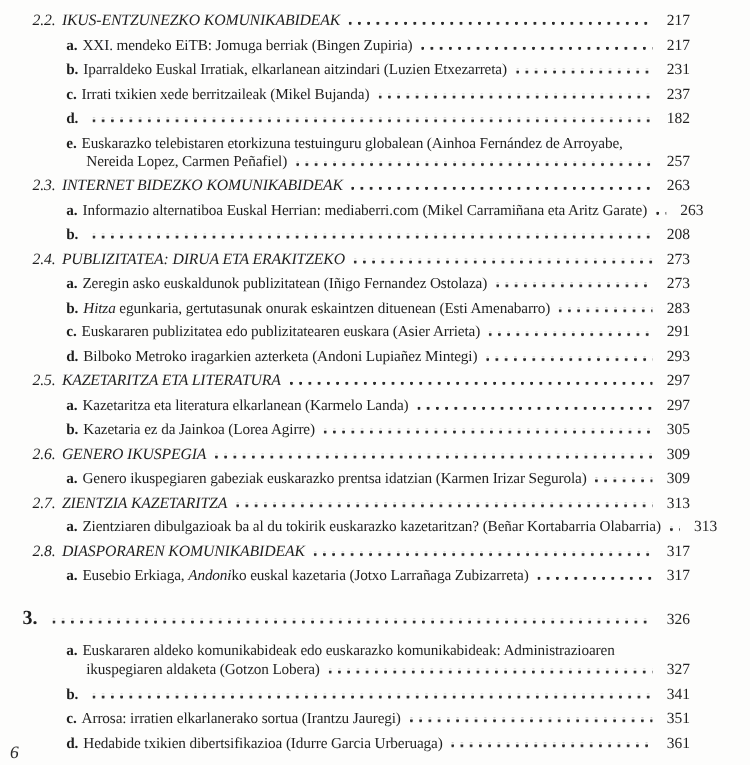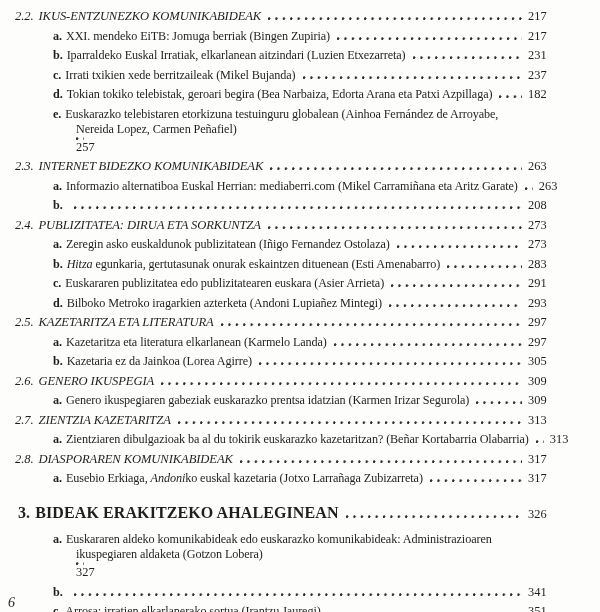--- a/index.html
+++ b/index.html
@@ -16,23 +16,23 @@
   .toc-list{width:100%;}
   .row{
     display:flex;
     align-items:baseline;
     font-size:12.2px;
     line-height:14px;
     margin-bottom:5.5px;
     white-space:nowrap;
     letter-spacing:-0.1px;
   }
-  .row.section{padding-left:15px;font-style:italic;font-size:12.6px;}
+  .row.section{padding-left:26px;font-style:italic;font-size:12.6px;}
   .row.entry{padding-left:53px;}
-  .row.cont{padding-left:69px;flex-direction:column;}
+  .row.cont{padding-left:69px;}
   .row.chapter{
     padding-left:18px;
     font-weight:bold;
     font-size:16px;
     line-height:18px;
     margin-top:19px;
     margin-bottom:9px;
     letter-spacing:0.1px;
   }
   .row.tight{margin-bottom:1px;}
@@ -47,21 +47,21 @@
     background-image:radial-gradient(circle at 1.1px 2.6px, #2b2b2b 1.05px, rgba(0,0,0,0) 1.45px);
     background-size:7.4px 4px;
     background-repeat:repeat-x;
     background-position:left bottom;
   }
   .page-num{
     font-style:normal;
     font-weight:normal;
     font-size:12.4px;
     letter-spacing:0;
-    text-align:left;
+    text-align:right;
     min-width:24px;
     flex:0 0 auto;
   }
   .folio{
     position:absolute;
     left:8px;
     top:595px;
     font-size:14px;
     font-style:italic;
     color:#2a2a2a;
@@ -91,21 +91,20 @@
         <span class="page-num">231</span>
       </div>
       <div class="row entry">
         <span class="prefix">c.</span>
         <span class="txt"><span>Irrati txikien xede berritzaileak (Mikel Bujanda)</span></span>
         <span class="leader"></span>
         <span class="page-num">237</span>
       </div>
       <div class="row entry">
         <span class="prefix">d.</span>
-        <span class="txt"><span>Tokian tokiko telebistak, geroari begira (Bea Narbaiza, Edorta Arana eta Patxi Azpillaga)</span></span>
         <span class="leader"></span>
         <span class="page-num">182</span>
       </div>
       <div class="row entry tight">
         <span class="prefix">e.</span>
         <span class="txt"><span>Euskarazko telebistaren etorkizuna testuinguru globalean (Ainhoa Fernández de Arroyabe,</span></span>
       </div>
       <div class="row cont">
         <span class="txt"><span>Nereida Lopez, Carmen Peñafiel)</span></span>
         <span class="leader"></span>
@@ -123,21 +122,21 @@
         <span class="leader"></span>
         <span class="page-num">263</span>
       </div>
       <div class="row entry">
         <span class="prefix">b.</span>
         <span class="leader"></span>
         <span class="page-num">208</span>
       </div>
       <div class="row section">
         <span class="num">2.4.</span>
-        <span class="txt"><span>PUBLIZITATEA: DIRUA ETA SORKUNTZA</span></span>
+        <span class="txt"><span>PUBLIZITATEA: DIRUA ETA ERAKITZEKO</span></span>
         <span class="leader"></span>
         <span class="page-num">273</span>
       </div>
       <div class="row entry">
         <span class="prefix">a.</span>
         <span class="txt"><span>Zeregin asko euskaldunok publizitatean (Iñigo Fernandez Ostolaza)</span></span>
         <span class="leader"></span>
         <span class="page-num">273</span>
       </div>
       <div class="row entry">
@@ -207,21 +206,20 @@
         <span class="page-num">317</span>
       </div>
       <div class="row entry">
         <span class="prefix">a.</span>
         <span class="txt"><span>Eusebio Erkiaga, </span><em>Andoni</em><span>ko euskal kazetaria (Jotxo Larrañaga Zubizarreta)</span></span>
         <span class="leader"></span>
         <span class="page-num">317</span>
       </div>
       <div class="row chapter">
         <span class="num">3.</span>
-        <span class="txt"><span>BIDEAK ERAKITZEKO AHALEGINEAN</span></span>
         <span class="leader"></span>
         <span class="page-num">326</span>
       </div>
       <div class="row entry tight">
         <span class="prefix">a.</span>
         <span class="txt"><span>Euskararen aldeko komunikabideak edo euskarazko komunikabideak: Administrazioaren</span></span>
       </div>
       <div class="row cont">
         <span class="txt"><span>ikuspegiaren aldaketa (Gotzon Lobera)</span></span>
         <span class="leader"></span>

